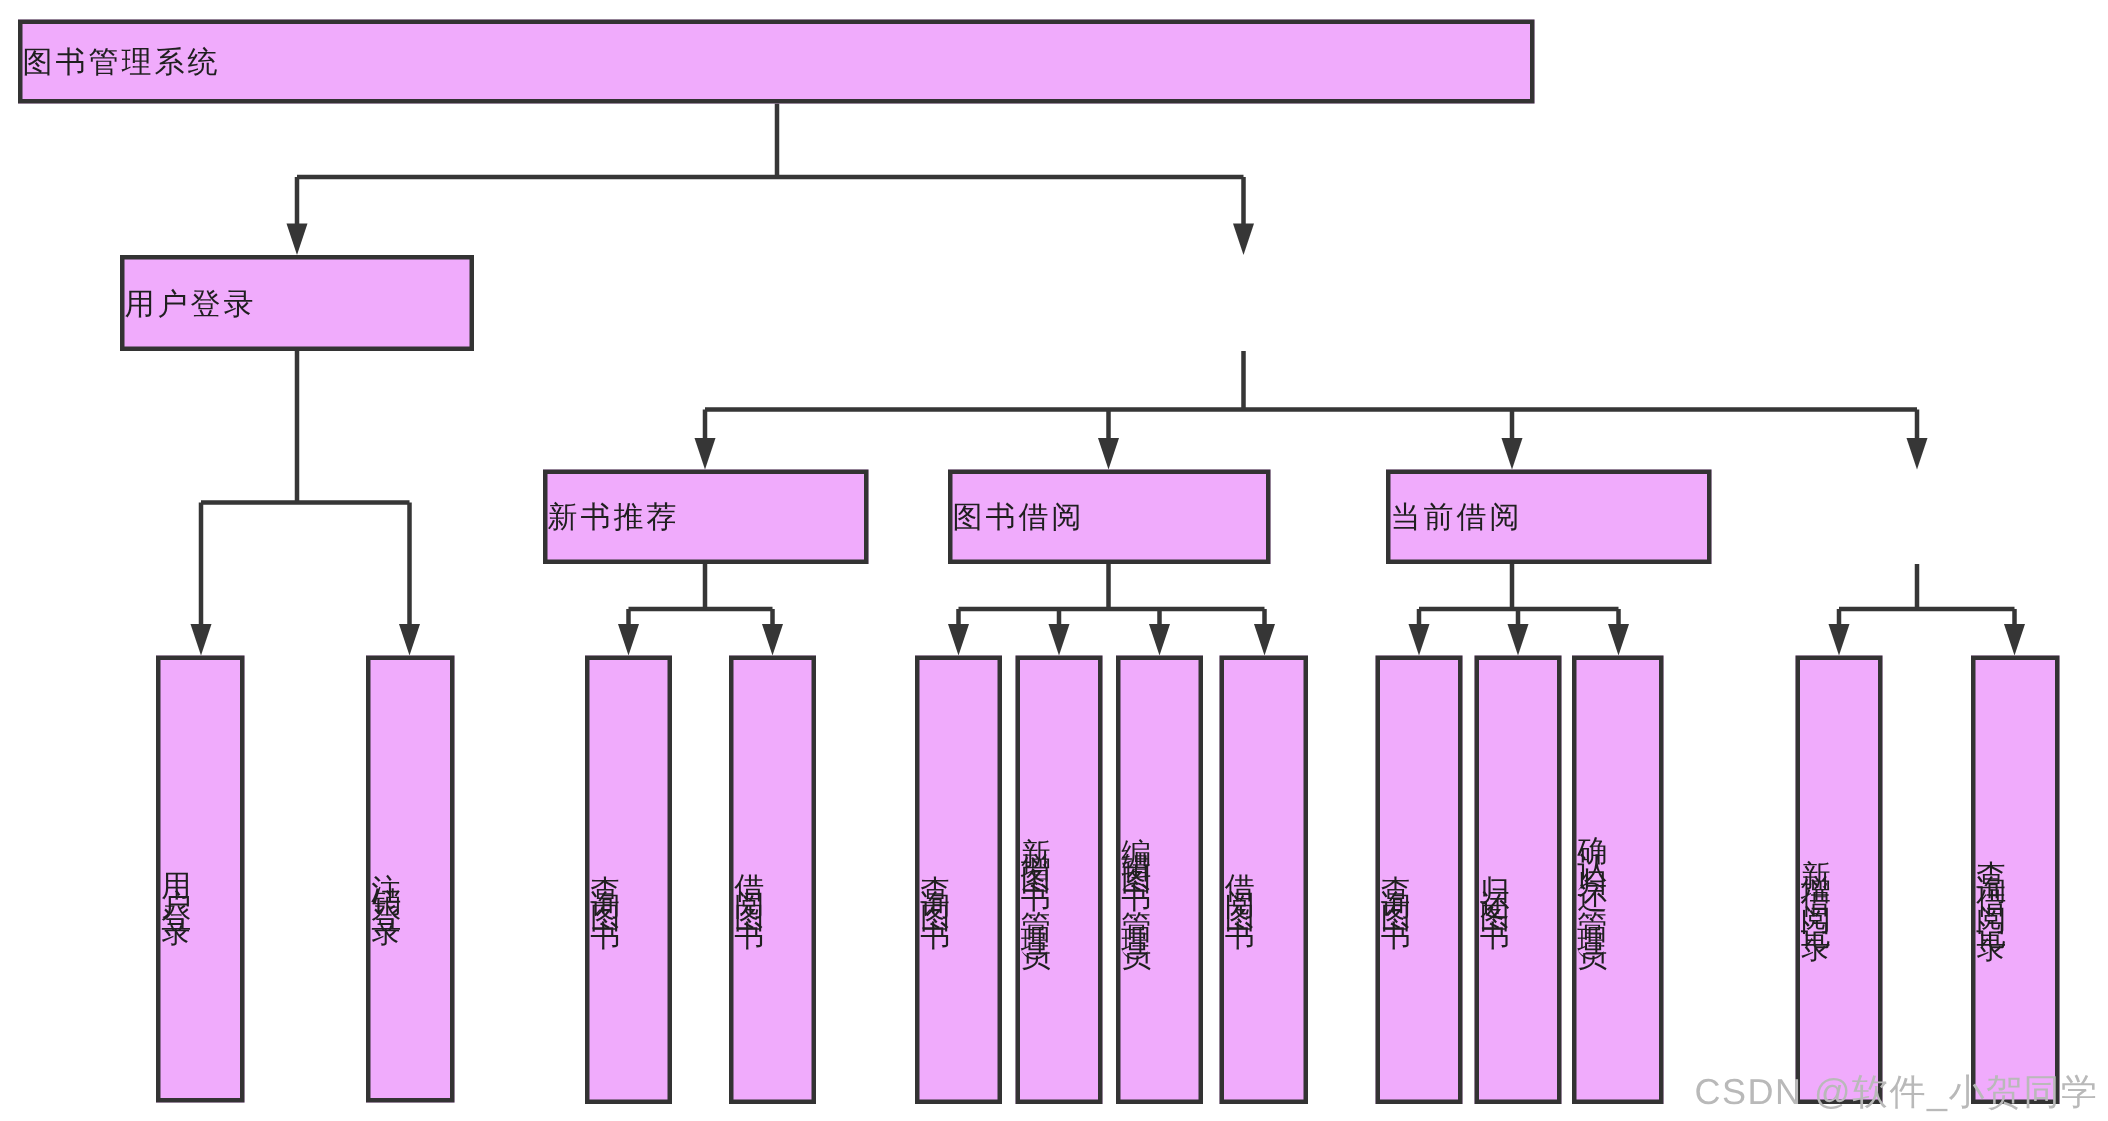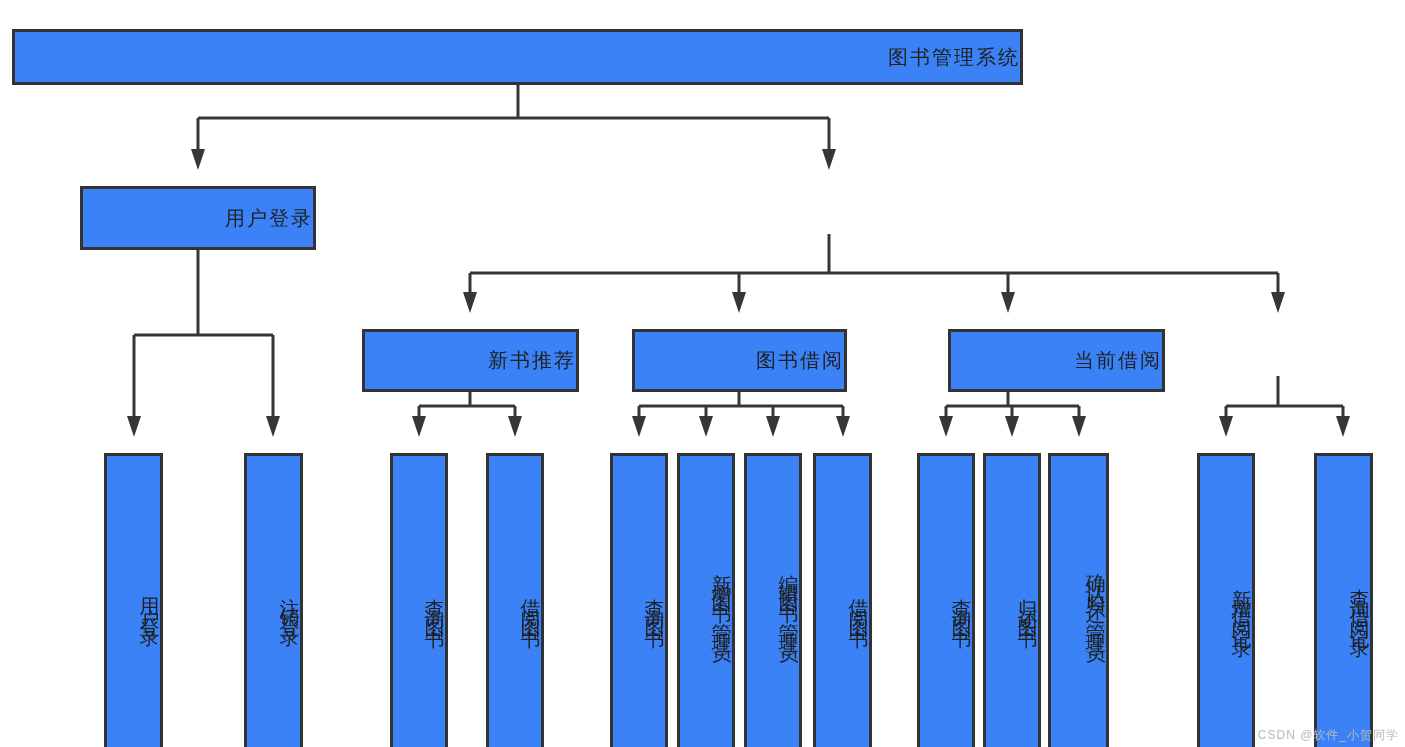--- a/index.html
+++ b/index.html
@@ -8,45 +8,44 @@
     width:1405px;height:747px;
     background:#ffffff;
     font-family:"Liberation Sans",sans-serif;
     overflow:hidden;
   }
   #connectors{position:absolute;left:0;top:0;width:1405px;height:747px;}
   .box{
     position:absolute;
     box-sizing:border-box;
     border:3px solid #333333;
-    background:#3b82f6;
+    background:#f0abfc;
     display:flex;
     align-items:center;
-    justify-content:flex-end;
+    justify-content:flex-start;
     color:#1f1f1f;
-    margin-top:16px;
   }
   .hlabel{
     font-size:20px;
     letter-spacing:2px;
     white-space:nowrap;
   }
   .leaf .vtext{
     writing-mode:vertical-rl;
     text-orientation:mixed;
     font-size:20px;
     letter-spacing:10px;
     line-height:1;
     white-space:nowrap;
   }
   .watermark{
     position:absolute;
     right:6px;
     bottom:3px;
-    font-size:12px;
+    font-size:24px;
     color:#b9b9b9;
     letter-spacing:1px;
     white-space:nowrap;
   }
   .stroke{stroke:#363636;stroke-width:3;fill:none;}
   .arrowhead{fill:#363636;stroke:none;}
 </style>
 </head>
 <body>
 
@@ -95,21 +94,21 @@
   <div class="box" style="left:80px;top:170px;width:236px;height:64px;">
     <span class="hlabel">用户登录</span>
   </div>
 
   <div class="box" style="left:362px;top:313px;width:217px;height:63px;">
     <span class="hlabel">新书推荐</span>
   </div>
   <div class="box" style="left:632px;top:313px;width:215px;height:63px;">
     <span class="hlabel">图书借阅</span>
   </div>
-  <div class="box" style="left:948px;top:313px;width:217px;height:63px;padding-left:40px;">
+  <div class="box" style="left:924px;top:313px;width:217px;height:63px;">
     <span class="hlabel">当前借阅</span>
   </div>
 
   <div class="box leaf" style="left:104px;top:437px;width:59px;height:298px;">
     <span class="vtext">用户登录</span>
   </div>
   <div class="box leaf" style="left:244px;top:437px;width:59px;height:298px;">
     <span class="vtext">注销登录</span>
   </div>
 

